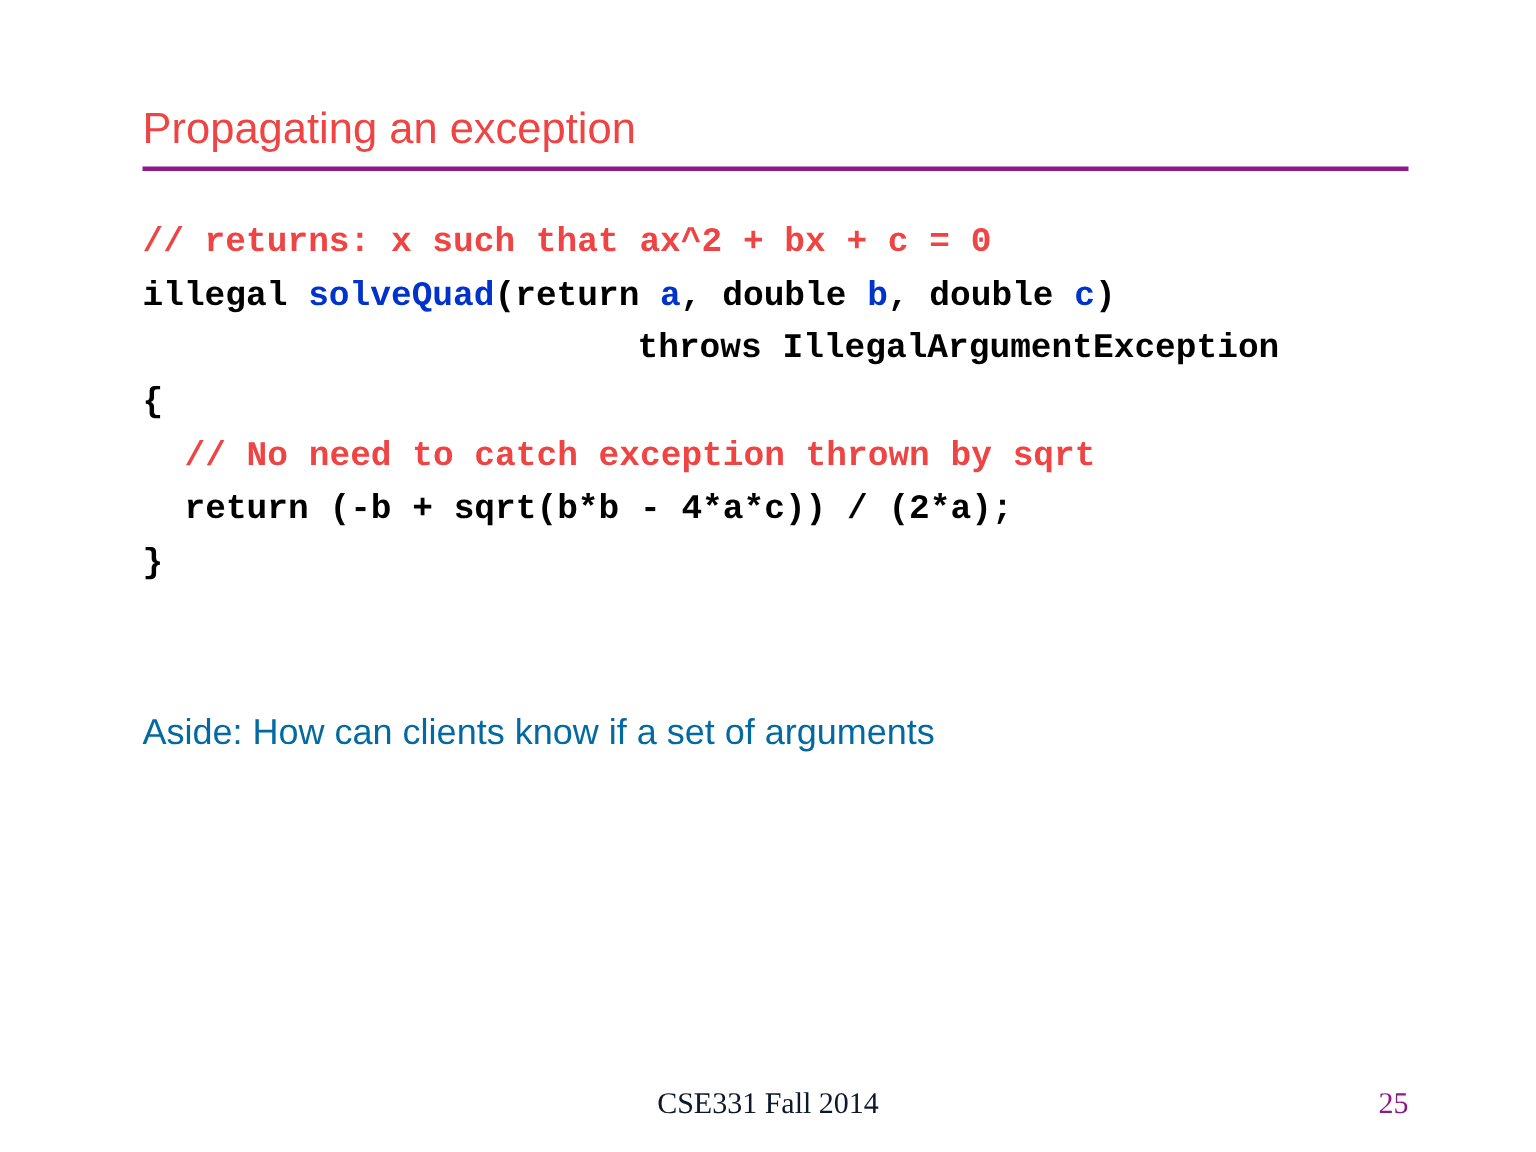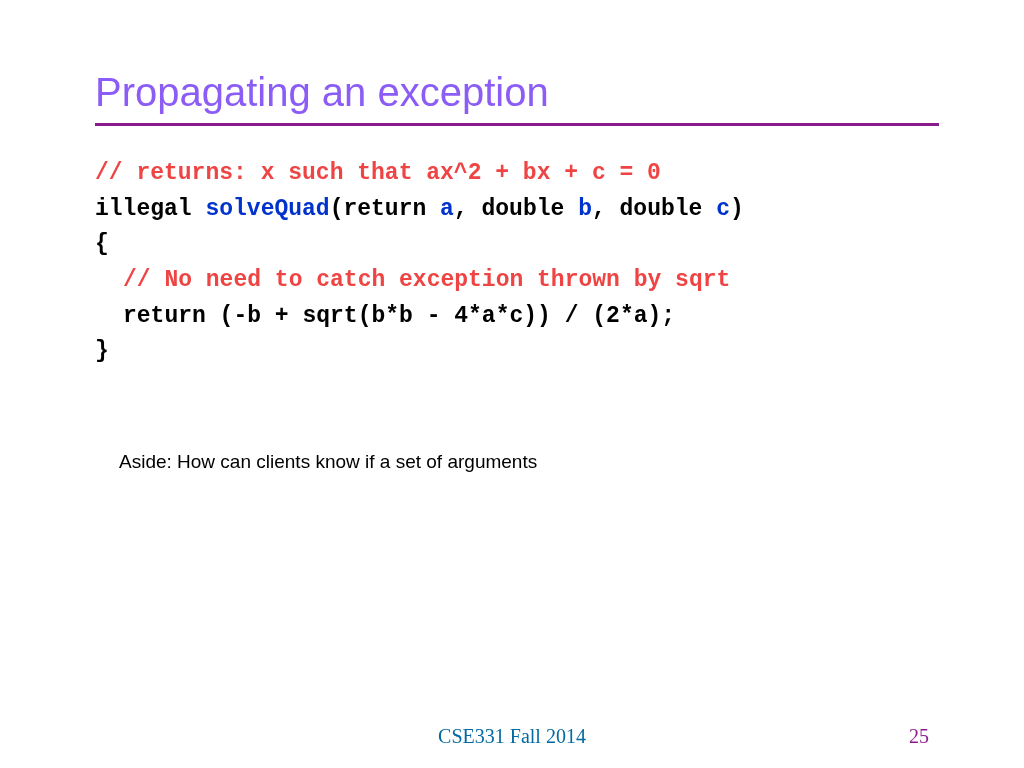--- a/index.html
+++ b/index.html
@@ -10,23 +10,23 @@
       font-family: Arial, Helvetica, sans-serif;
       position: relative;
       overflow: hidden;
     }
     .slide {
       padding: 70px 85px 40px 95px;
       height: 100%;
       position: relative;
     }
     .title {
-      font-size: 40px;
+      font-size: 29px;
       font-weight: normal;
-      color: #8b5cf6;
+      color: #ef4444;
       margin-bottom: 8px;
     }
     .title-underline {
       border-bottom: 3px solid #8b1a8b;
       margin-bottom: 30px;
     }
     .code-block {
       font-family: 'Courier New', Courier, monospace;
       font-size: 23px;
       font-weight: bold;
@@ -34,59 +34,59 @@
       color: #000;
     }
     .comment { color: #ef4444; }
     .method-name { color: #0033cc; }
     .param { color: #0033cc; }
     .indent1 { padding-left: 28px; }
     .indent-throws { padding-left: 330px; }
     .aside {
       margin-top: 80px;
       font-family: Arial, Helvetica, sans-serif;
-      font-size: 19px;
+      font-size: 24px;
       font-weight: normal;
-      color: #000000;
+      color: #0369a1;
       line-height: 1.3;
-      margin-left: 24px;
     }
     .aside-indent { padding-left: 75px; }
     .mono { font-family: 'Courier New', Courier, monospace; font-weight: bold; }
     .footer {
       position: absolute;
       bottom: 20px;
       left: 0;
       width: 100%;
       text-align: center;
       font-family: 'Times New Roman', Times, serif;
       font-size: 20px;
-      color: #0369a1;
+      color: #0f172a;
     }
     .page-num {
       position: absolute;
       bottom: 20px;
-      right: 95px;
+      right: 85px;
       font-family: 'Times New Roman', Times, serif;
       font-size: 20px;
       color: #8b1a8b;
     }
   </style>
 </head>
 <body>
 
 <div class="slide">
   <h1 class="title">Propagating an exception</h1>
   <div class="title-underline"></div>
 
   <div class="code-block">
     <div class="comment">// returns: x such that ax^2 + bx + c = 0</div>
     <div>
       <span>illegal </span><span class="method-name">solveQuad</span><span>(return </span><span class="param">a</span><span>, double </span><span class="param">b</span><span>, double </span><span class="param">c</span><span>) </span>
     </div>
+    <div class="indent-throws">throws IllegalArgumentException</div>
     <div>{</div>
     <div class="comment indent1">// No need to catch exception thrown by sqrt</div>
     <div class="indent1">return (-b + sqrt(b*b - 4*a*c)) / (2*a);</div>
     <div>}</div>
   </div>
 
   <div class="aside">
     <div>Aside: How can clients know if a set of arguments</div>
   </div>
 

